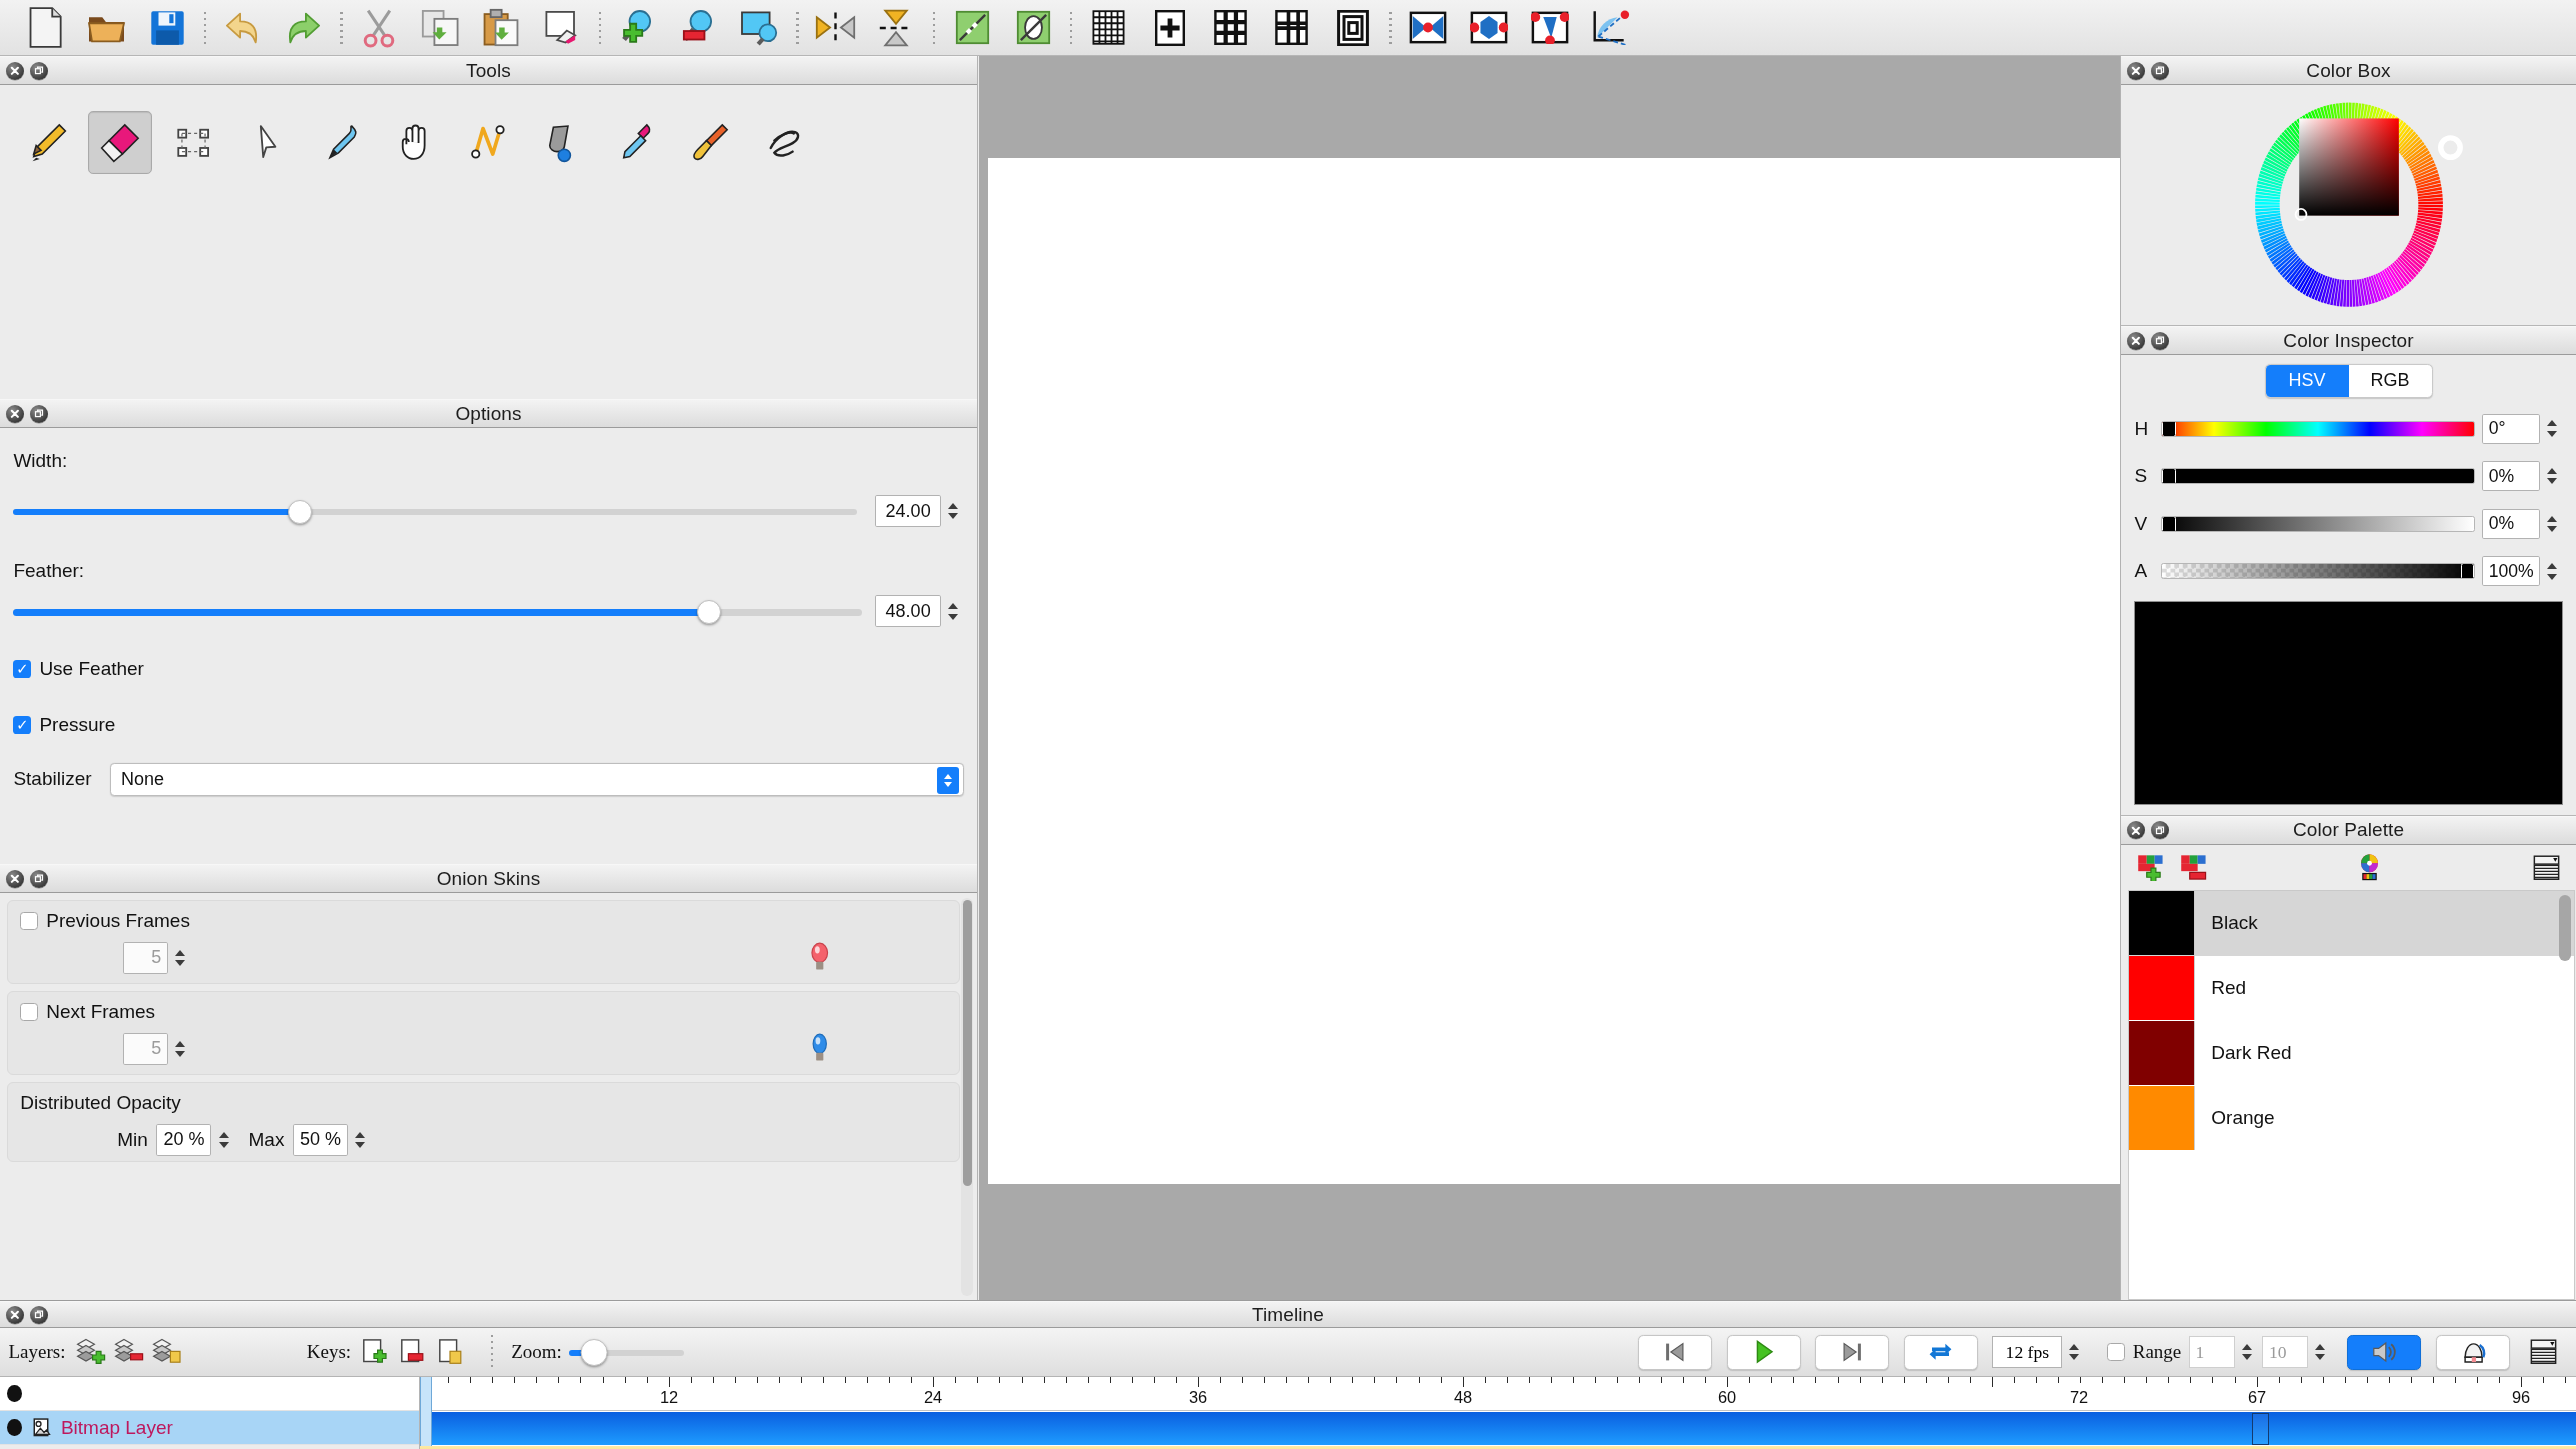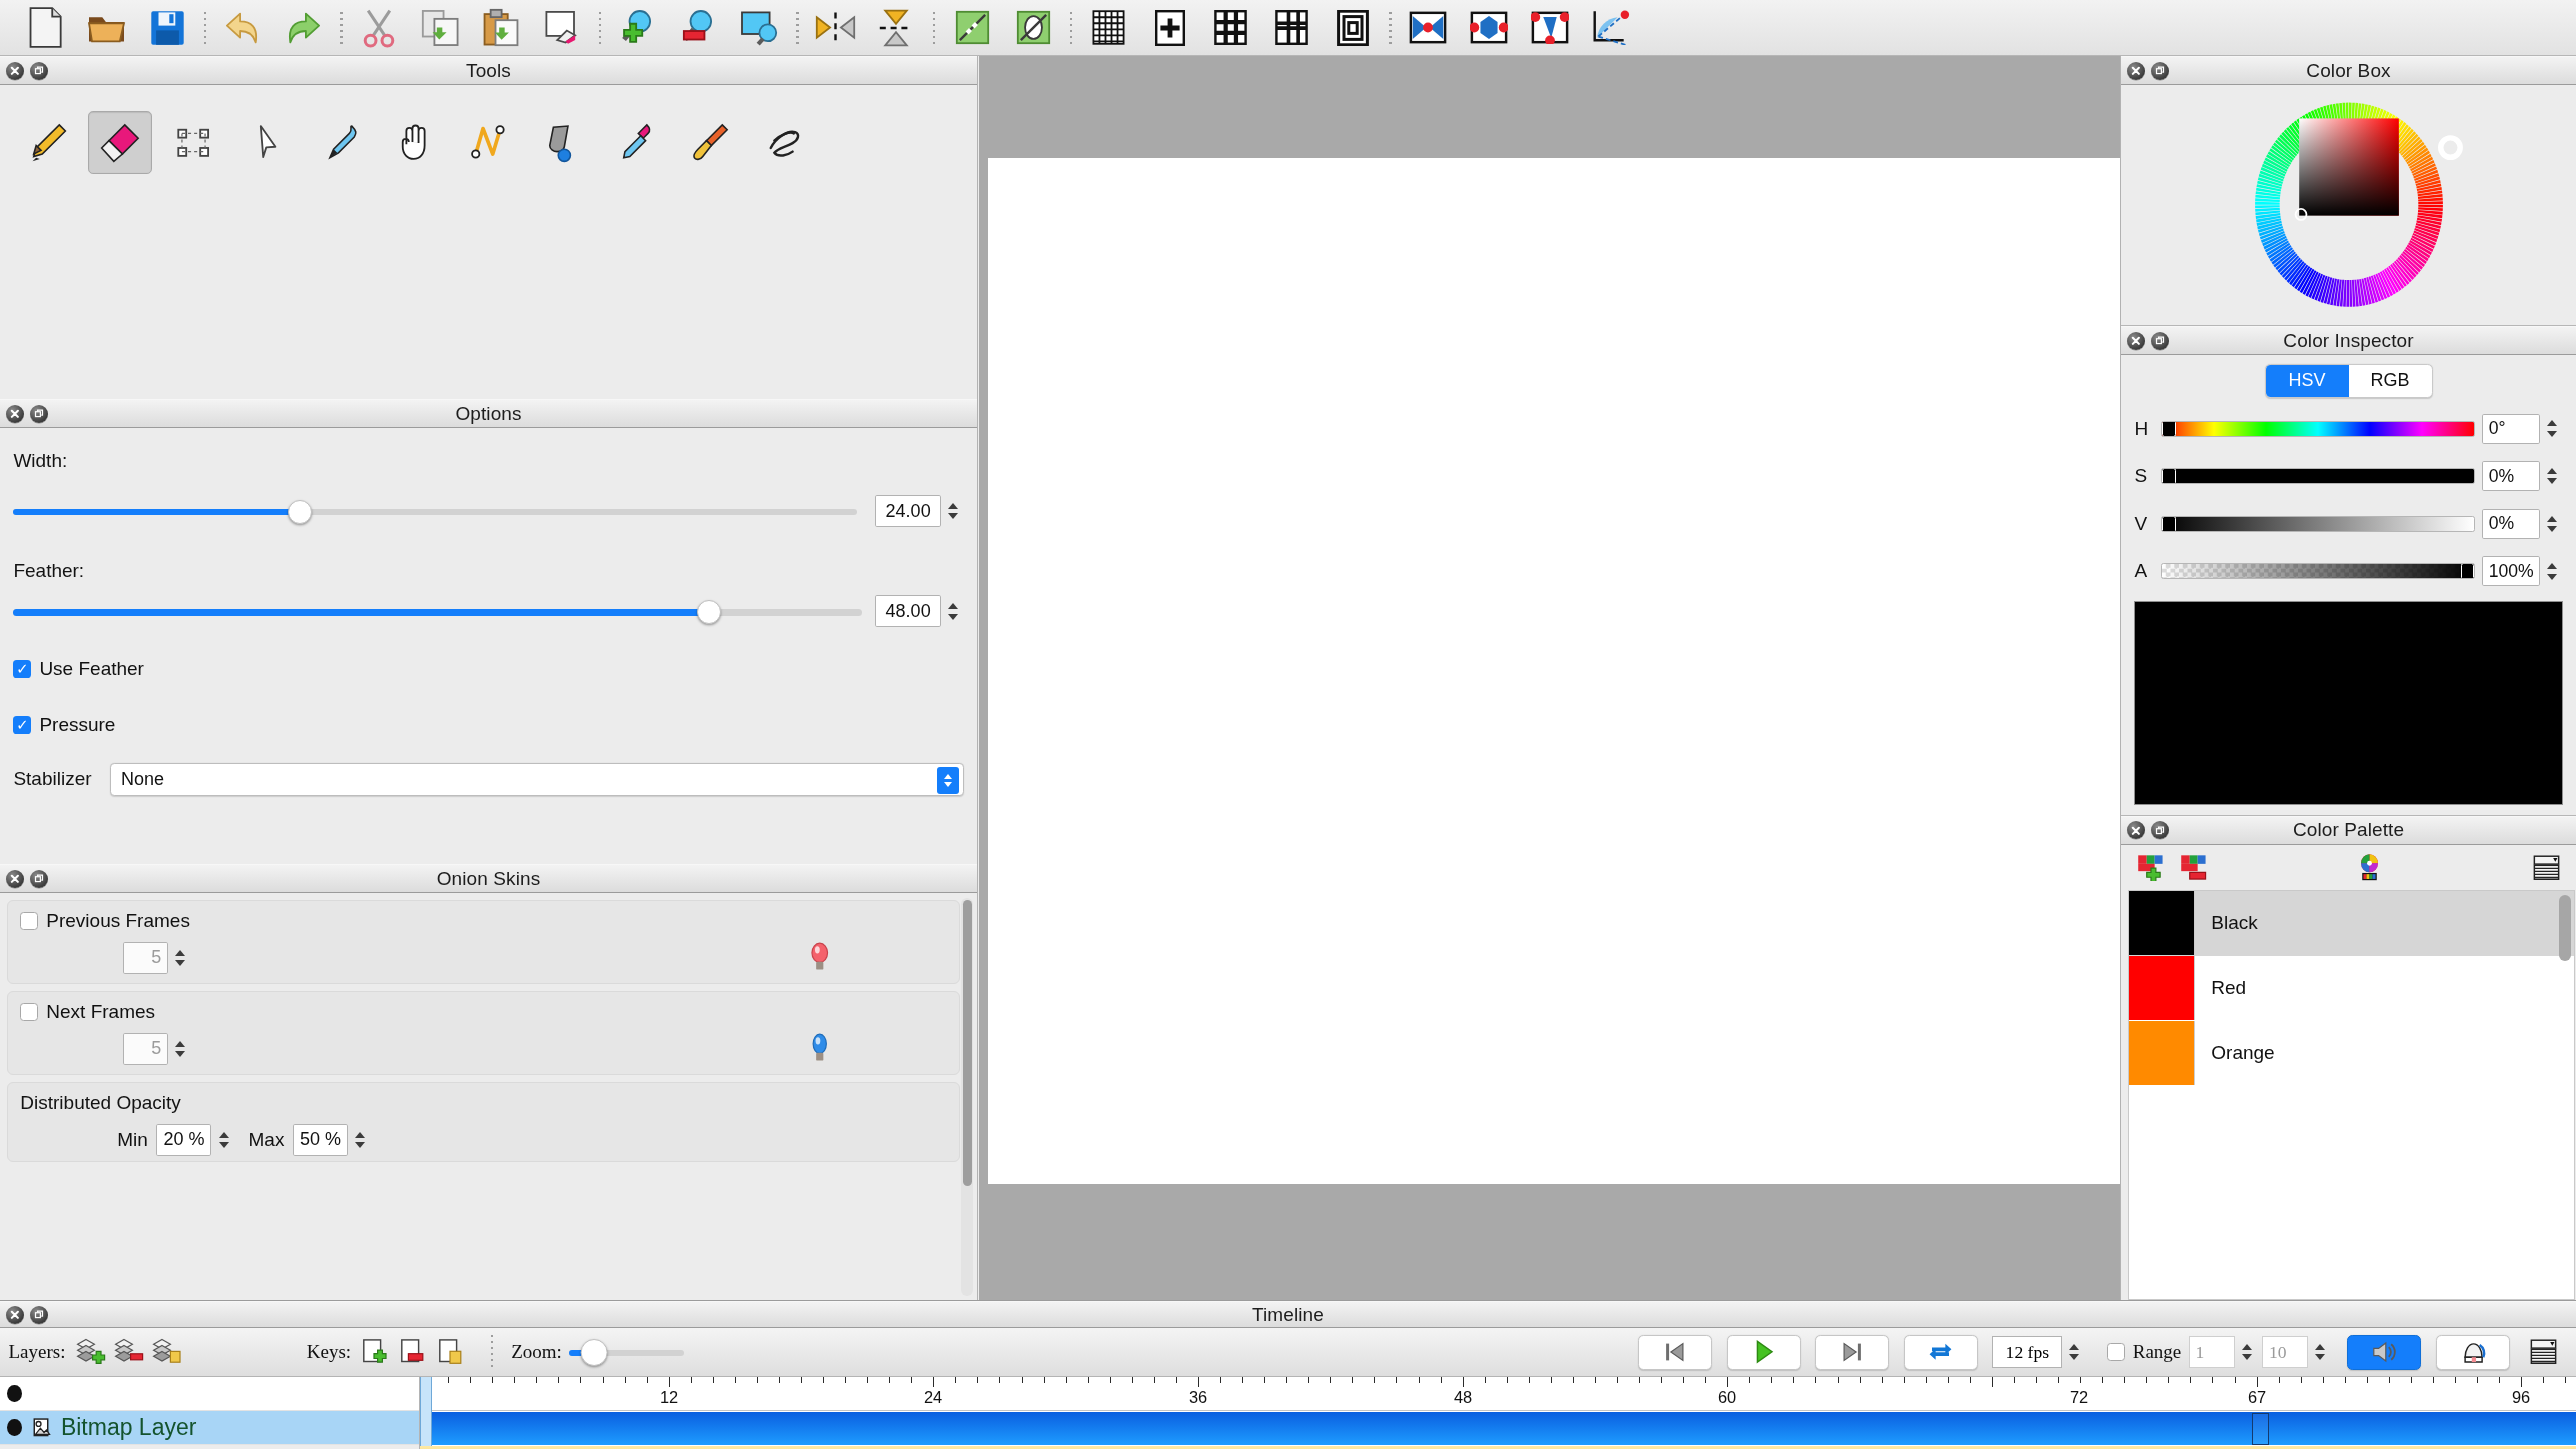--- a/index.html
+++ b/index.html
@@ -168,21 +168,21 @@
   .rngfield{ width:46px; height:32px; background:#fff; border:0.6px solid #cfcfcf;
      display:flex; align-items:center; padding-left:6px; font-size:17.6px;
      color:#9b9b9b;}
   #tlBody{ flex:1; display:flex; min-height:0;}
   #layersCol{ width:420px; display:flex; flex-direction:column;
      border-right:0.6px solid #b4b4b4;}
   .layerrow{ height:34px; display:flex; align-items:center; padding-left:7.3px;
      gap:8.5px; background:#fff; border-bottom:0.6px solid #e3e3e3;}
   .layerrow.sel{ background:#a8d5f6; }
   .eye{ width:14.6px; height:17px; border-radius:50%; background:#111; }
-  .layername{ font-size:23px; color:#14532d;}
+  .layername{ font-size:19px; color:#be185d;}
   #tracksCol{ flex:1; position:relative; background:#fff;}
   #ruler{ height:34px; position:relative; border-bottom:0.6px solid #c4c4c4;
      background:#fff;}
   .tick{ position:absolute; top:0; width:1.2px; background:#2b2b2b;}
   .tnum{ position:absolute; top:11px; font-size:16.4px; color:#111;
      transform:translateX(-50%);}
   #playhead{ position:absolute; top:0; width:12px; background:#c7e4fa;
      border-left:0.6px solid #6ea8d8; border-right:0.6px solid #6ea8d8;}
   .trackbar{ position:absolute; left:0; right:0; height:33px;
      background:linear-gradient(#0a5fe0,#1e9cff);}
@@ -1024,20 +1024,24 @@
     <div id="palList">
       <div class="palrow sel">
         <div class="swatch" style="background:#000000"></div>
         <div class="palname">Black</div>
       </div>
       <div class="palrow">
         <div class="swatch" style="background:#ff0000"></div>
         <div class="palname">Red</div>
       </div>
       <div class="palrow">
+        <div class="swatch" style="background:#800000"></div>
+        <div class="palname">Dark Red</div>
+      </div>
+      <div class="palrow">
         <div class="swatch" style="background:#ff8a00"></div>
         <div class="palname">Orange</div>
       </div>
       <div id="palScroll">
           <i></i>
         </div>
     </div>
   </div>
 </div>
 

